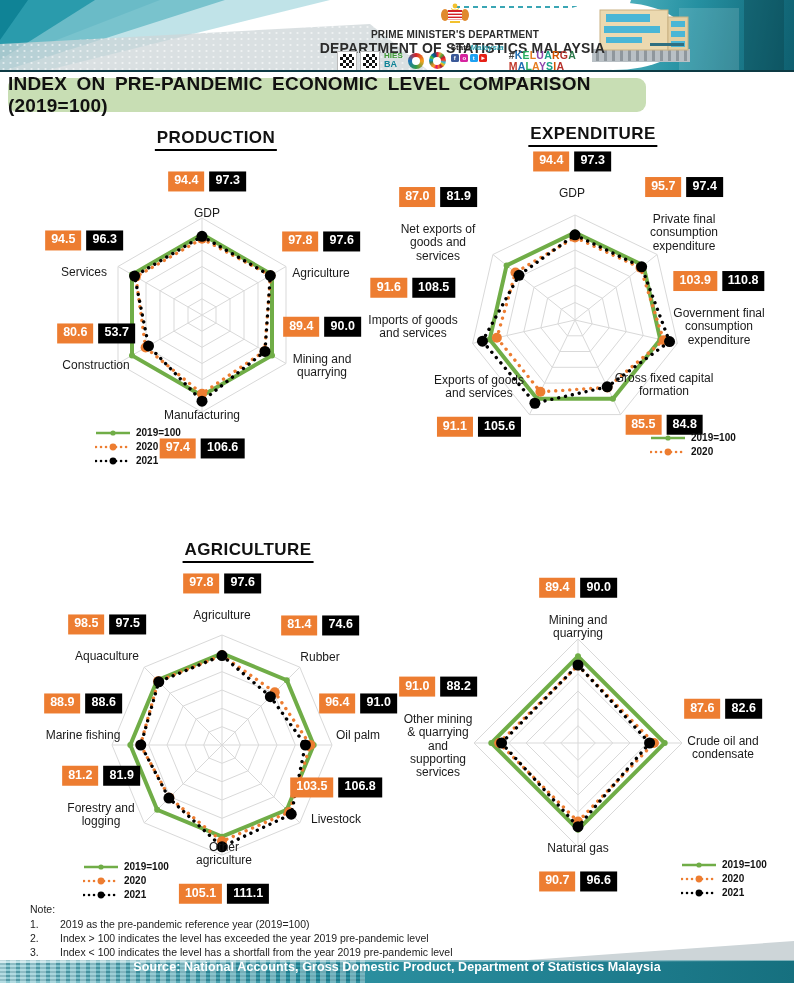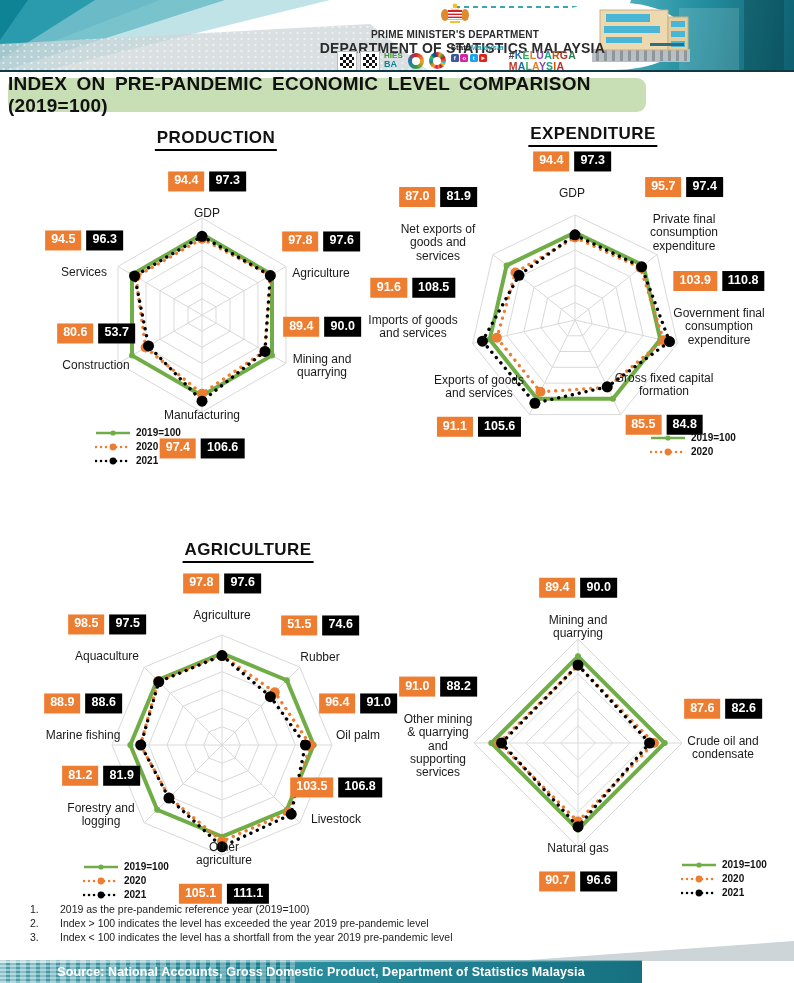--- a/index.html
+++ b/index.html
@@ -60,21 +60,21 @@
   .legend { position:absolute; display:flex; flex-direction:column; gap:3px; }
   .legend-item { display:flex; align-items:center; gap:5px; }
   .legend-item span { font-size:10px; font-weight:bold; color:#111; }
 
   
   .note { position:absolute; left:30px; top:903px; width:620px; font-size:10.5px; color:#222; line-height:1.32; }
   .note-head { margin-bottom:1px; }
   .note-row { display:flex; }
   .note-num { width:30px; flex:0 0 30px; }
   .gray-wedge { position:absolute; right:0; top:941px; width:280px; height:20px; background:#cdd5d8; clip-path:polygon(0 100%,100% 0,100% 100%); }
-  .source-bar { position:absolute; left:0; top:960px; width:642px; height:23px; background:linear-gradient(90deg,#8fcbd4 0%,#2e93a3 38%,#1f7e8f 75%,#16707f 100%); display:flex; align-items:center; justify-content:center; }
+  .source-bar { position:absolute; left:0; top:960px; width:794px; height:23px; background:linear-gradient(90deg,#8fcbd4 0%,#2e93a3 38%,#1f7e8f 75%,#16707f 100%); display:flex; justify-content:center; }
   .source-bar .dashes { position:absolute; left:0; top:0; width:46%; height:100%;
       background:repeating-linear-gradient(90deg, rgba(255,255,255,.35) 0 6px, transparent 6px 10px),
                  repeating-linear-gradient(0deg, transparent 0 2px, rgba(14,95,111,.45) 2px 4px); }
   .source-bar .topedge { position:absolute; left:0; top:0; width:100%; height:3px; background:rgba(255,255,255,.45); clip-path:polygon(0 0,100% 0,100% 34%,0 100%); }
   .source-bar span { position:relative; font-size:12.5px; font-weight:bold; color:#fff; letter-spacing:.1px; }
 </style>
 </head>
 <body>
 
 <div class="page">
@@ -456,21 +456,21 @@
           <div class="badge-row">
             <span class="badge b2020">97.8</span>
             <span class="badge b2021">97.6</span>
           </div>
           <div class="axis-label">
             <div>Agriculture</div>
           </div>
         </div>
         <div class="axis-block" style="left: 320px; top: 112px;">
           <div class="badge-row">
-            <span class="badge b2020">51.5</span>
+            <span class="badge b2020">81.4</span>
             <span class="badge b2021">74.6</span>
           </div>
           <div class="axis-label">
             <div>Rubber</div>
           </div>
         </div>
         <div class="axis-block" style="left: 358px; top: 190px;">
           <div class="badge-row">
             <span class="badge b2020">96.4</span>
             <span class="badge b2021">91.0</span>
@@ -640,20 +640,21 @@
               <line x1="1" y1="5" x2="35" y2="5" stroke="#000000" stroke-width="2.6" stroke-dasharray="0.01 5" stroke-linecap="round"></line>
               <circle cx="18" cy="5" r="3.4" fill="#000000"></circle>
             </svg>
             <span>2021</span>
           </div>
         </div>
       </section>
   </main>
 
   <div class="note">
+    <div class="note-head">Note:</div>
     <div id="note-items">
         <div class="note-row">
           <span class="note-num">1.</span>
           <span>2019 as the pre-pandemic reference year (2019=100)</span>
         </div>
         <div class="note-row">
           <span class="note-num">2.</span>
           <span>Index &gt; 100 indicates the level has exceeded the year 2019 pre-pandemic level</span>
         </div>
         <div class="note-row">

